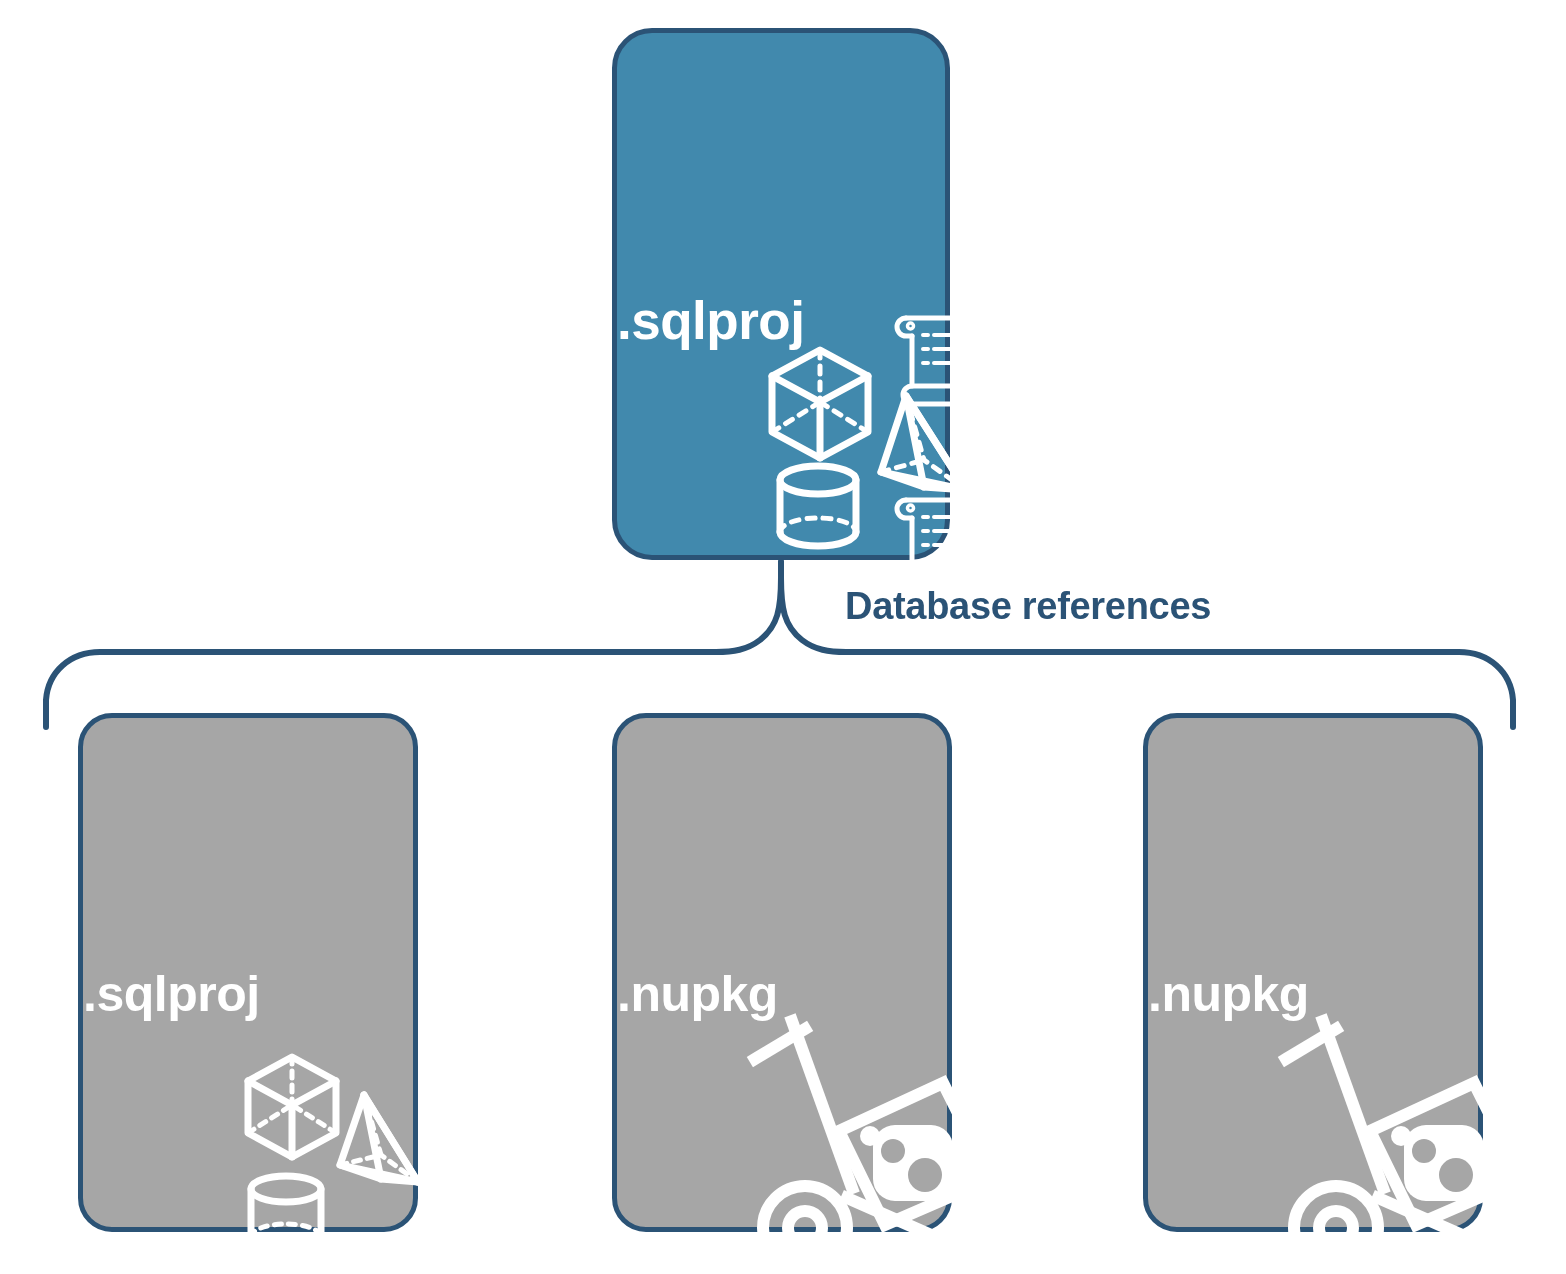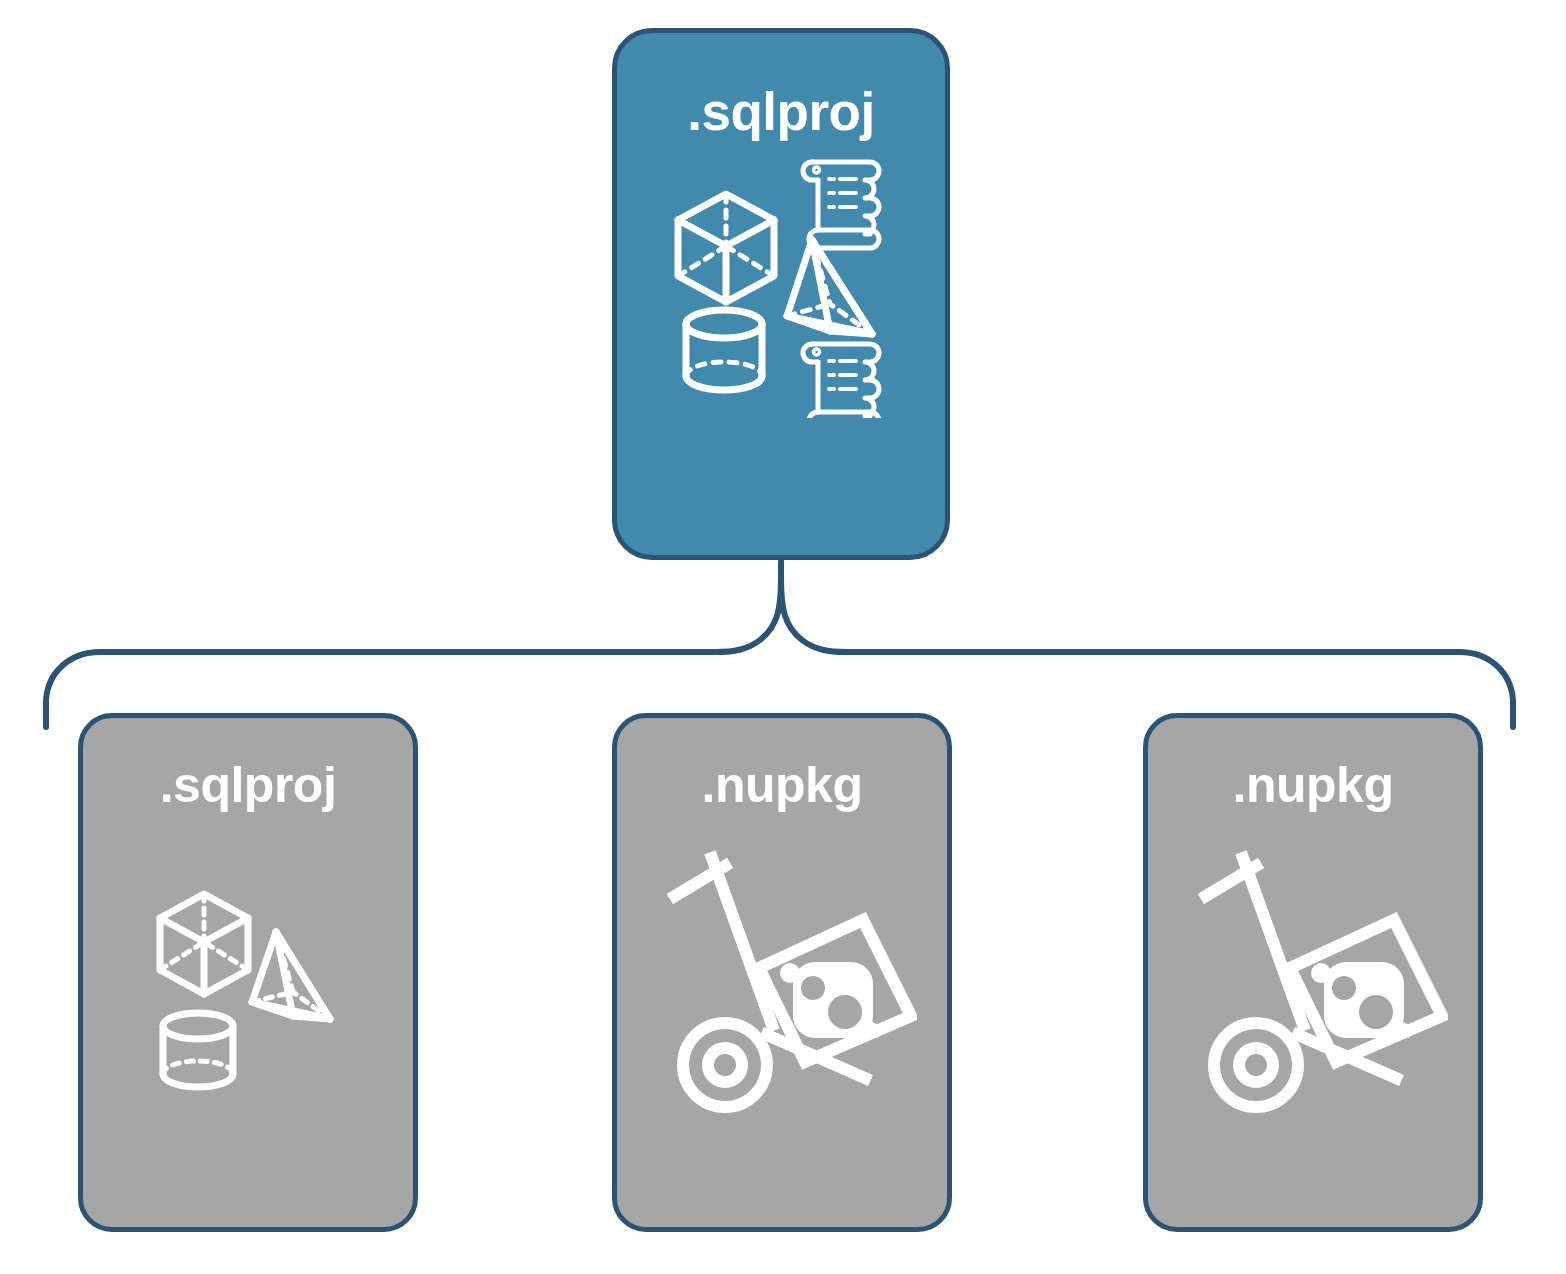--- a/index.html
+++ b/index.html
@@ -19,21 +19,20 @@
     left: 0; top: 0;
     width: 1566px;
     height: 1274px;
   }
   .node {
     position: absolute;
     box-sizing: border-box;
     border: 5px solid #2b5376;
     border-radius: 34px;
     display: flex;
-    flex-direction: column;
     align-items: center;
   }
   .node-parent {
     left: 612px;
     top: 28px;
     width: 338px;
     height: 532px;
     background: #4189ad;
     border-radius: 40px;
   }
@@ -183,20 +182,21 @@
              C70 652 48 672 46 700
              L46 727" fill="none" stroke="#2b5376" stroke-width="6" stroke-linecap="round"></path>
     <path d="M781 562
              L781 578
              C781 608 784 626 802 640
              C815 650 829 652 846 652
              L1459 652
              C1489 652 1511 672 1513 700
              L1513 727" fill="none" stroke="#2b5376" stroke-width="6" stroke-linecap="round"></path>
   </svg>
+  <div class="brace-label">Database references</div>
 
   <div class="node node-child child-1">
     <div class="node-title">.sqlproj</div>
     <div class="icon-area">
       <div class="child-shapes">
         <svg width="200" height="230" viewBox="0 0 200 230" fill="none" stroke="#ffffff" stroke-width="7" stroke-linecap="round" stroke-linejoin="round">
           <g>
             <path d="M12 44 L56 20 L100 44 L100 96 L56 120 L12 96 Z"></path>
             <path d="M12 44 L56 68 L100 44"></path>
             <path d="M56 68 L56 120"></path>

